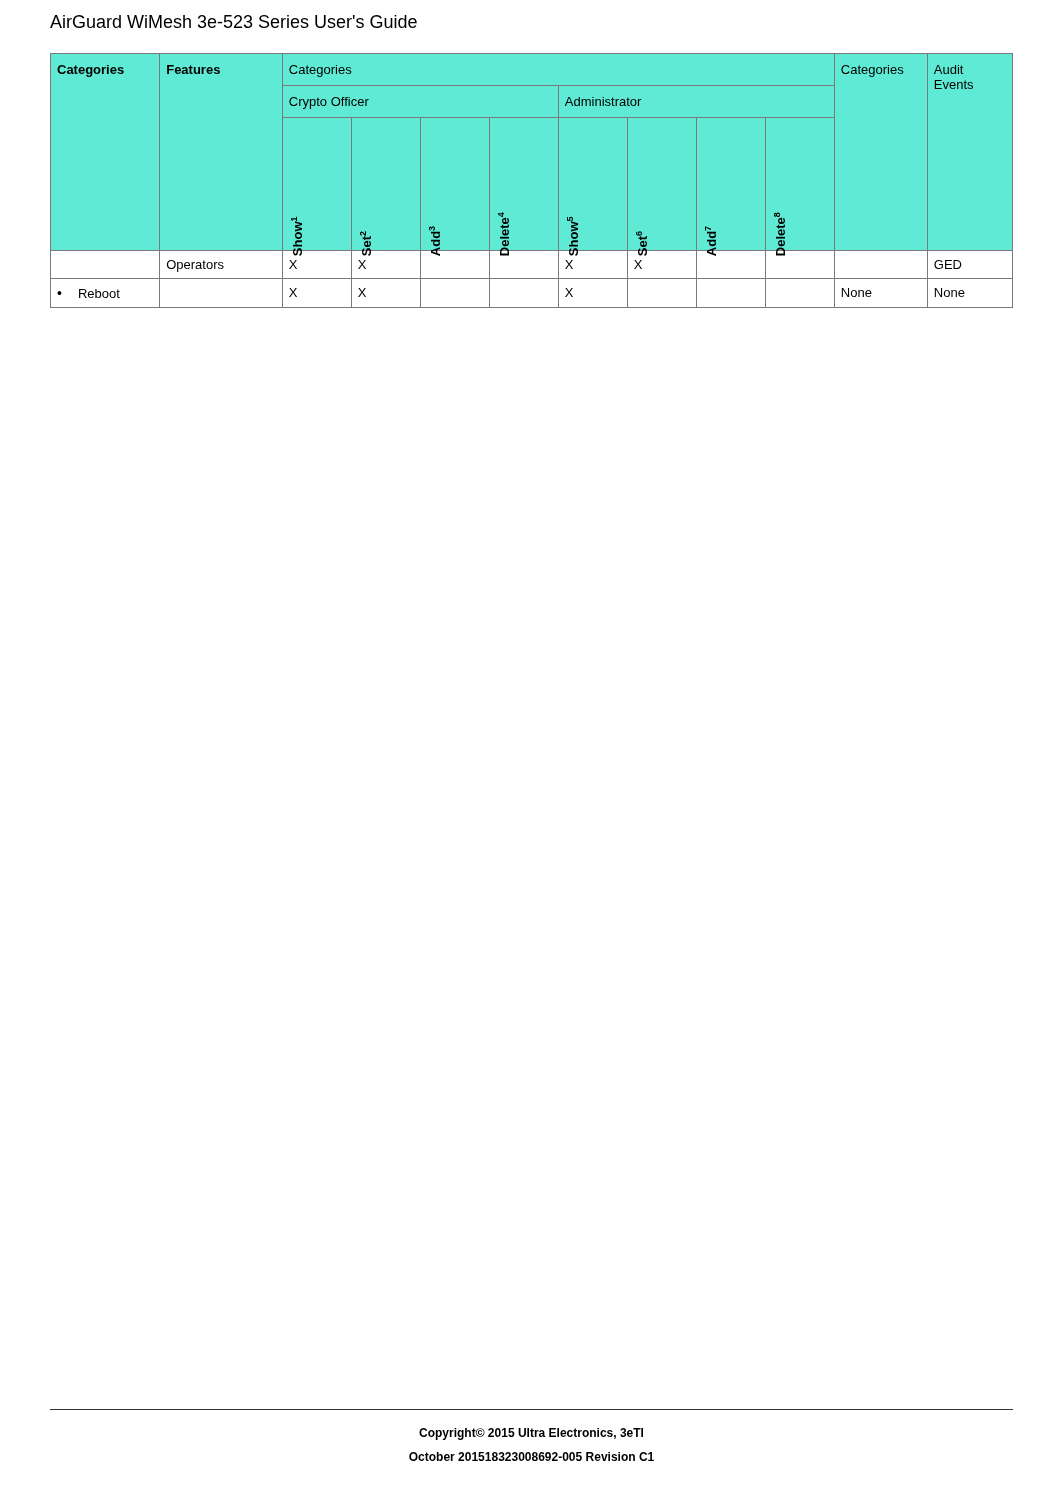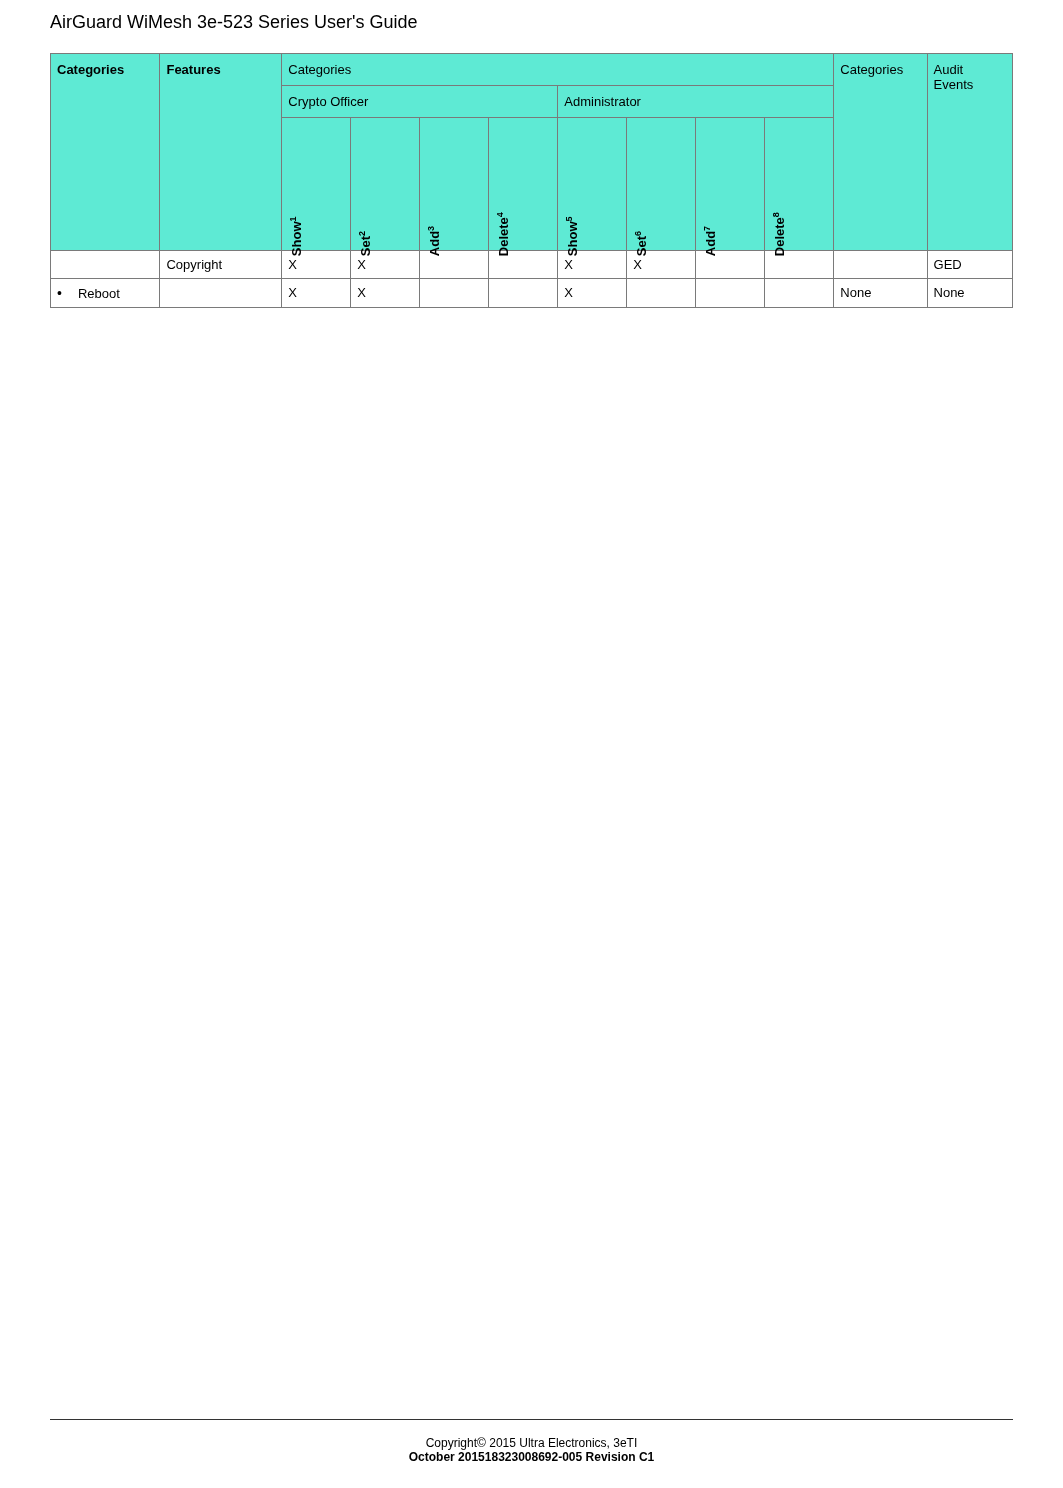--- a/index.html
+++ b/index.html
@@ -83,22 +83,22 @@
     left: 50px;
     right: 50px;
     font-size: 12px;
   }
   .footer-line {
     border-top: 1px solid #333;
     margin-bottom: 16px;
   }
   .footer-center {
     text-align: center;
-    font-weight: normal;
-    margin-bottom: 0;
+    font-weight: bold;
+    margin-bottom: 10px;
     font-size: 12px;
   }
   .footer-row {
     display: flex;
     justify-content: center;
     font-weight: bold;
     font-size: 12px;
   }
 </style>
 </head>
@@ -143,21 +143,21 @@
       <td class="hdr vcol">
         <span class="vtext"><span>Add</span><span class="sup">7</span></span>
       </td>
       <td class="hdr vcol">
         <span class="vtext"><span>Delete</span><span class="sup">8</span></span>
       </td>
     </tr>
 
     <tr class="row-data">
       <td></td>
-      <td>Copyright</td>
+      <td>Operators</td>
       <td class="narrow">X</td>
       <td class="narrow">X</td>
       <td class="narrow"></td>
       <td class="narrow"></td>
       <td class="narrow">X</td>
       <td class="narrow">X</td>
       <td class="narrow"></td>
       <td class="narrow"></td>
       <td></td>
       <td>GED</td>

